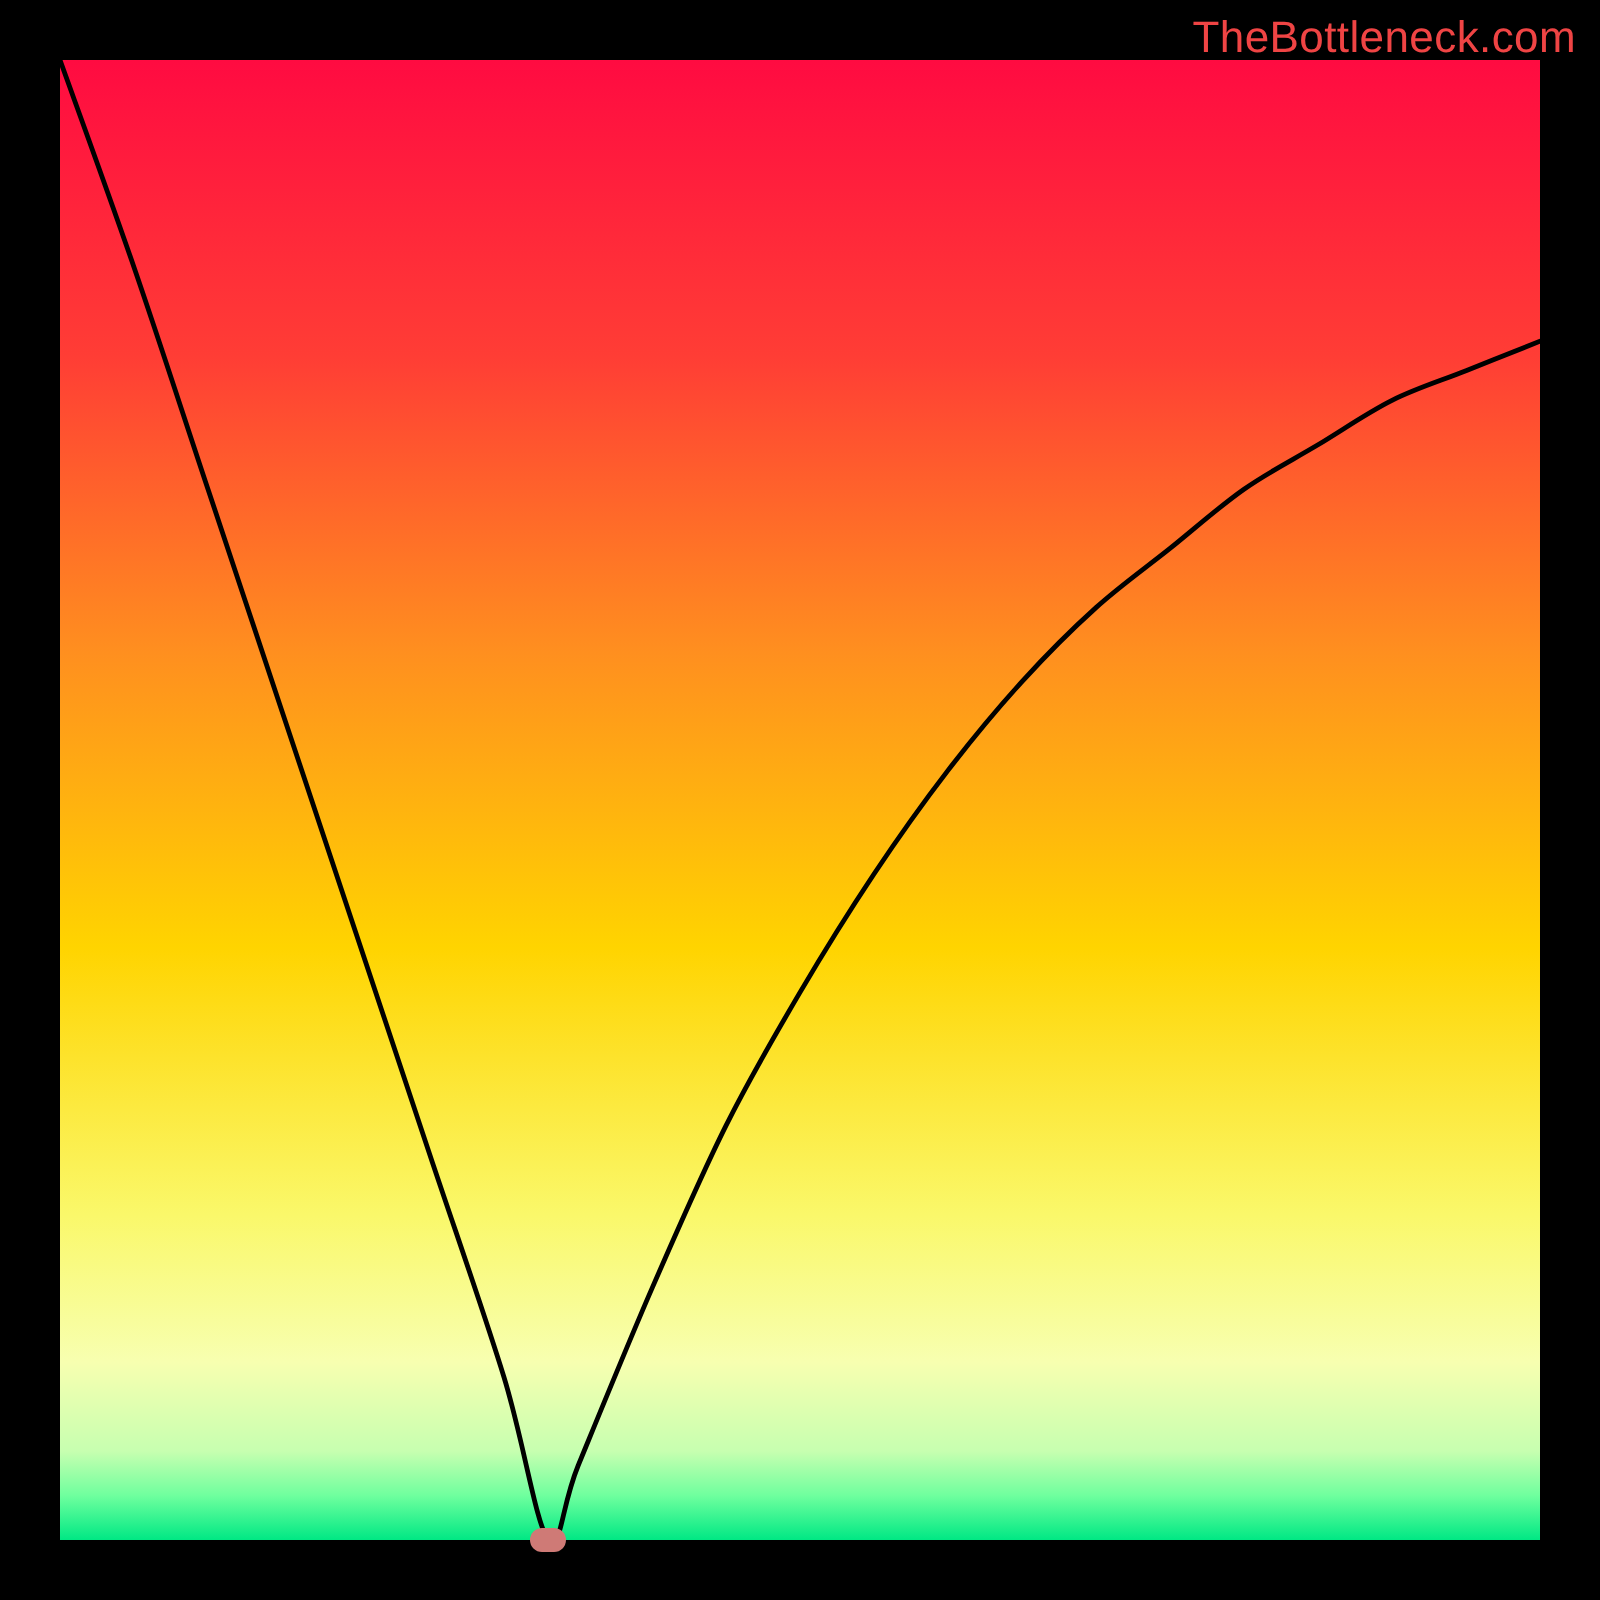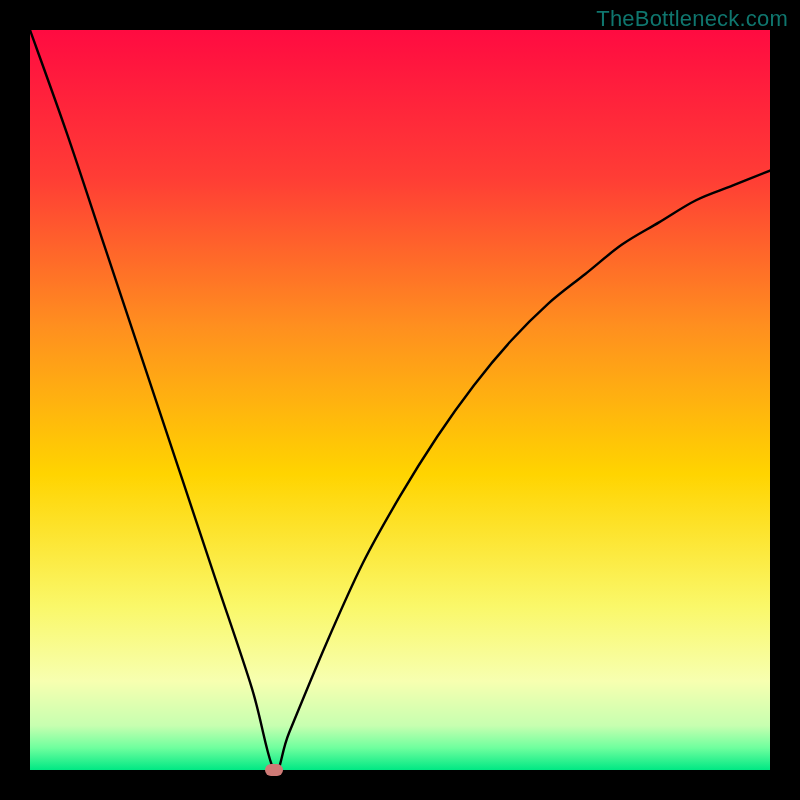--- a/index.html
+++ b/index.html
@@ -14,21 +14,21 @@
   .outer {
     position: relative;
     width: 800px;
     height: 800px;
     background: #000000;
   }
   .watermark {
     position: absolute;
     top: 6px;
     right: 12px;
-    color: #0f766e;
+    color: #ef4444;
     font-size: 22px;
     font-weight: 500;
     letter-spacing: 0.2px;
     user-select: none;
   }
   .plot-area {
     position: absolute;
     left: 30px;
     top: 30px;
     width: 740px;

